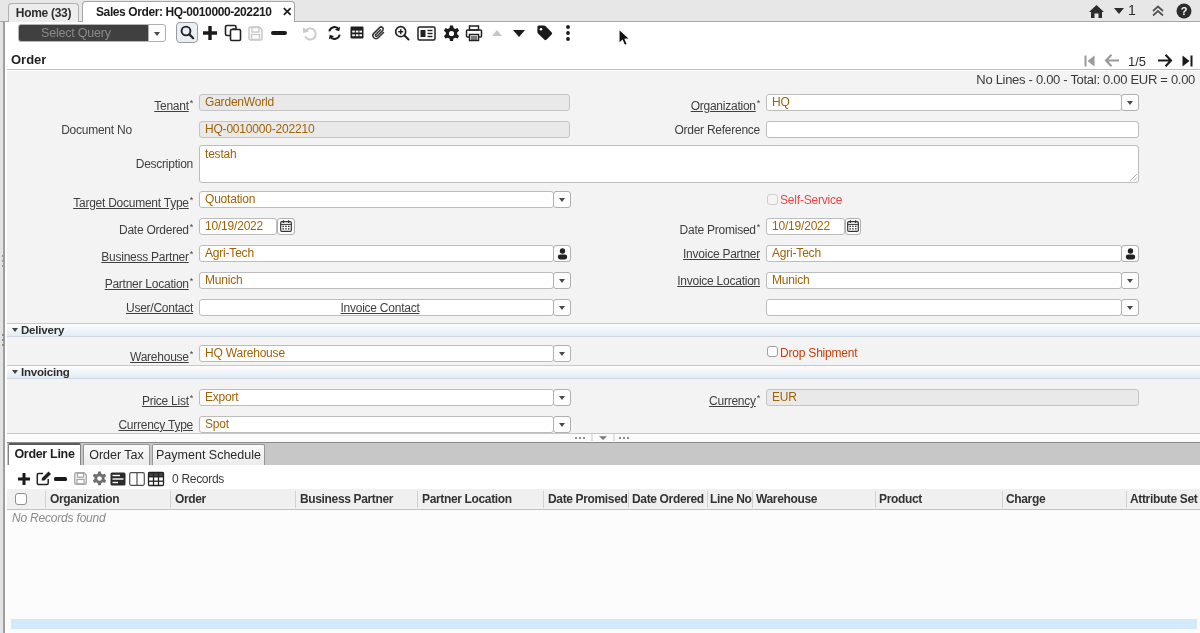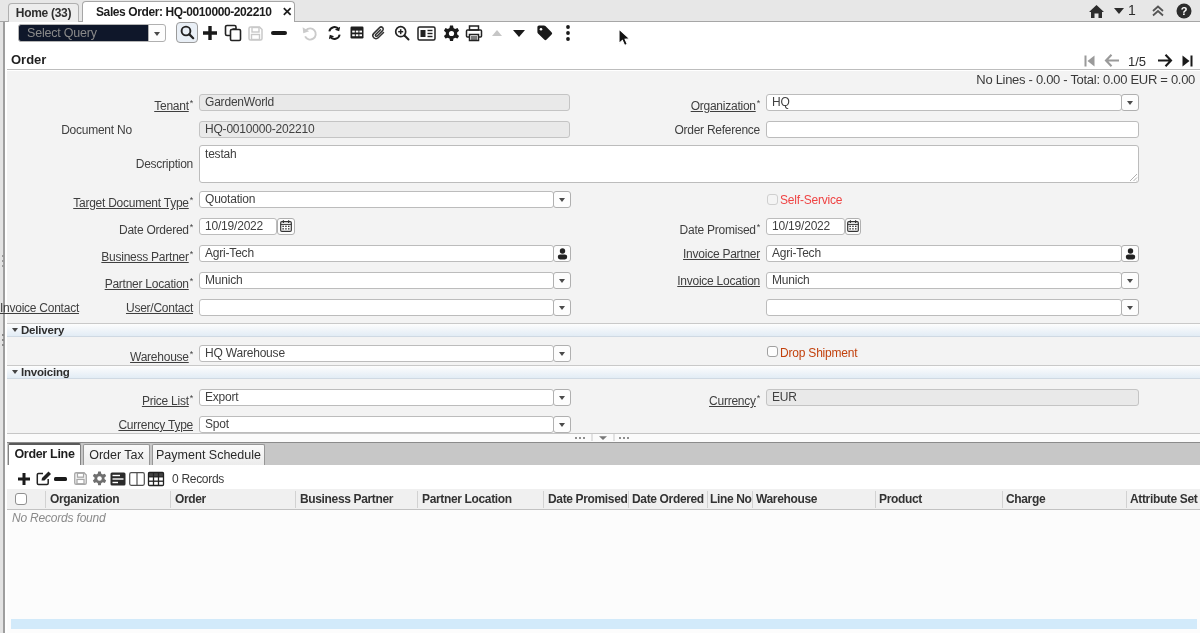--- a/index.html
+++ b/index.html
@@ -1,21 +1,21 @@
 <!DOCTYPE html>
 <html><head><meta charset="utf-8">
 <style>
 html,body{margin:0;padding:0}
 *{box-sizing:border-box}
 #page{position:relative;width:1200px;height:633px;background:#fff;font-family:"Liberation Sans",sans-serif;overflow:hidden}
 .abs{position:absolute}
 .lbl{position:absolute;font-size:12px;letter-spacing:-0.25px;color:#3f3f3f;white-space:nowrap;line-height:16px}
 .lk{text-decoration:underline}
 sup{font-size:9px;vertical-align:4px;margin-left:1px;text-decoration:none;display:inline-block}
-.fld{position:absolute;height:17px;background:#fff;border:1px solid #bcbcbc;border-radius:3px;font-size:12px;letter-spacing:-0.2px;color:#404040;padding:0 5px;line-height:15px;white-space:nowrap;overflow:hidden}
+.fld{position:absolute;height:17px;background:#fff;border:1px solid #bcbcbc;border-radius:3px;font-size:12px;letter-spacing:-0.2px;color:#a16207;padding:0 5px;line-height:15px;white-space:nowrap;overflow:hidden}
 .ro{background:#e9e9e9;border-color:#c4c4c4}
 .btn{position:absolute;width:18px;height:17px;background:#fdfdfd;border:1px solid #b0b0b0;border-radius:3px}
 .car{position:absolute;left:5px;top:6px;width:0;height:0;border-left:3.5px solid transparent;border-right:3.5px solid transparent;border-top:4.5px solid #4a4a4a}
 .cb{position:absolute;width:11px;height:11px;background:#fdfdfd;border:1px solid #a0a0a0;border-radius:3px}
 .cblbl{position:absolute;font-size:12px;letter-spacing:-0.2px;color:#6e6e6e;white-space:nowrap}
 .band{position:absolute;left:7px;right:0;height:14px;background:linear-gradient(#fdfdfd,#e2ecf5);border-top:1px solid #c9c9c9;border-bottom:1px solid #cfd9e3;font-size:11.5px;letter-spacing:-0.2px;font-weight:bold;color:#2e2e2e;line-height:13px;padding-left:14px}
 .bandcar{position:absolute;left:5px;top:4px;width:0;height:0;border-left:3.5px solid transparent;border-right:3.5px solid transparent;border-top:4.5px solid #444}
 .hdrtxt{position:absolute;top:0;height:21px;line-height:21px;font-size:12px;letter-spacing:-0.35px;font-weight:bold;color:#333;white-space:nowrap}
 .sep{position:absolute;top:2px;height:17px;width:1px;background:#d2d2d2}
 svg{position:absolute;overflow:visible}
@@ -36,21 +36,21 @@
 <svg width="14" height="12" viewBox="0 0 14 12" style="left:1151px;top:5px">
   <path d="M2 6 L7 1.5 L12 6" fill="none" stroke="#555" stroke-width="1.8"></path>
   <path d="M2 10.5 L7 6 L12 10.5" fill="none" stroke="#555" stroke-width="1.8"></path>
 </svg>
 <svg width="16" height="16" viewBox="0 0 16 16" style="left:1176px;top:3px">
   <circle cx="8" cy="8" r="7.5" fill="#2c2c2c"></circle>
   <text x="8" y="12" font-size="11" font-weight="bold" fill="#fff" text-anchor="middle" font-family="Liberation Sans,sans-serif">?</text>
 </svg>
 
 <div class="abs" style="left:7px;top:22px;width:1193px;height:25px;background:#fff"></div>
-<div class="abs" style="left:18px;top:24px;width:133px;height:18px;background:#0f172a;border:1px solid #b5b5b5;border-radius:3px 0 0 3px;font-size:12.5px;letter-spacing:-0.2px;color:#8a8a8a;line-height:16px;padding-left:8px">Select Query</div>
+<div class="abs" style="left:18px;top:24px;width:133px;height:18px;background:#404040;border:1px solid #b5b5b5;border-radius:3px 0 0 3px;font-size:12.5px;letter-spacing:-0.2px;color:#8a8a8a;line-height:16px;padding-left:22px">Select Query</div>
 <div class="abs btn" style="left:148px;top:24px;width:18px;height:18px;border-radius:0 3px 3px 0">
       <span class="car" style="top:6.5px"></span>
     </div>
 <div class="abs" style="left:176px;top:22px;width:22px;height:21px;background:#e9eff6;border:1px solid #9b9b9b;border-radius:4px"></div>
 <svg width="15" height="15" viewBox="0 0 15 15" style="left:180px;top:25px">
   <circle cx="6" cy="6" r="4.4" fill="none" stroke="#222" stroke-width="1.9"></circle>
   <line x1="9.4" y1="9.4" x2="13.2" y2="13.2" stroke="#222" stroke-width="2.2" stroke-linecap="round"></line>
 </svg>
 
 <svg width="16" height="16" viewBox="0 0 16 16" style="left:202px;top:25px">
@@ -265,21 +265,21 @@
 <div class="fld" style="left:766px;top:272px;width:356px">Munich</div>
 <div class="btn" style="left:1121px;top:272px">
       <span class="car"></span>
     </div>
 
 <div class="lbl" style="left:0;top:300px;width:193px;text-align:right"><span class="lk">User/Contact</span></div>
 <div class="fld" style="left:199px;top:299px;width:355px"></div>
 <div class="btn" style="left:553px;top:299px">
       <span class="car"></span>
     </div>
-<div class="lbl" style="left:0;top:300px;width:760px;text-align:left"><span class="lk">Invoice Contact</span></div>
+<div class="lbl" style="left:0;top:300px;width:760px;text-align:center"><span class="lk">Invoice Contact</span></div>
 <div class="fld" style="left:766px;top:299px;width:356px"></div>
 <div class="btn" style="left:1121px;top:299px">
       <span class="car"></span>
     </div>
 
 <div class="band" style="top:323px"><span class="bandcar"></span>Delivery</div>
 
 <div class="lbl" style="left:0;top:346px;width:193px;text-align:right"><span class="lk">Warehouse</span><sup>*</sup></div>
 <div class="fld" style="left:199px;top:345px;width:355px">HQ Warehouse</div>
 <div class="btn" style="left:553px;top:345px">

